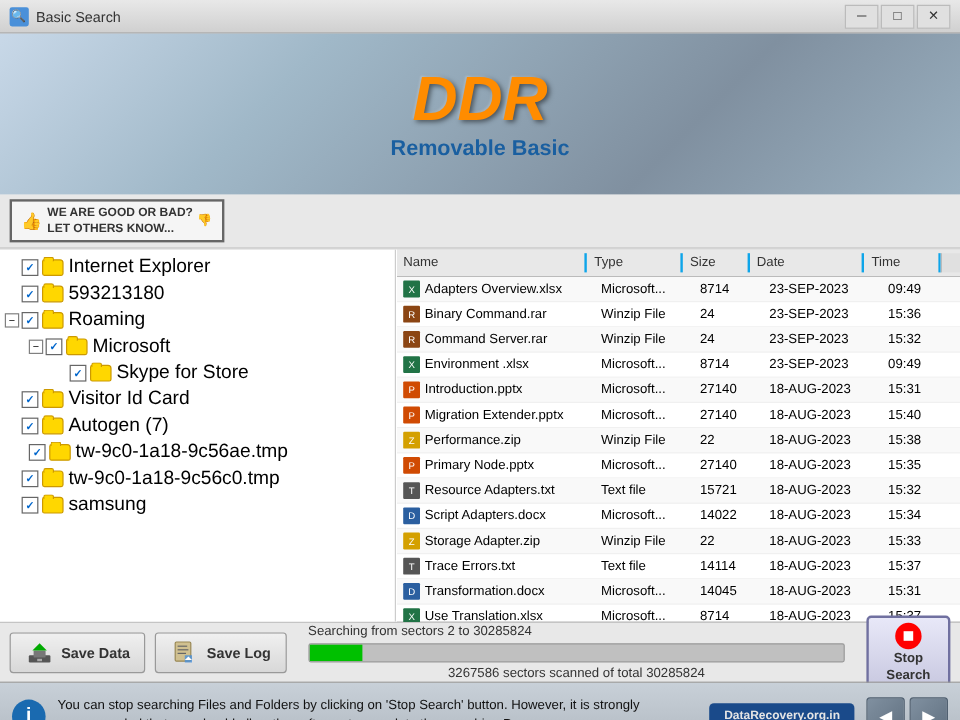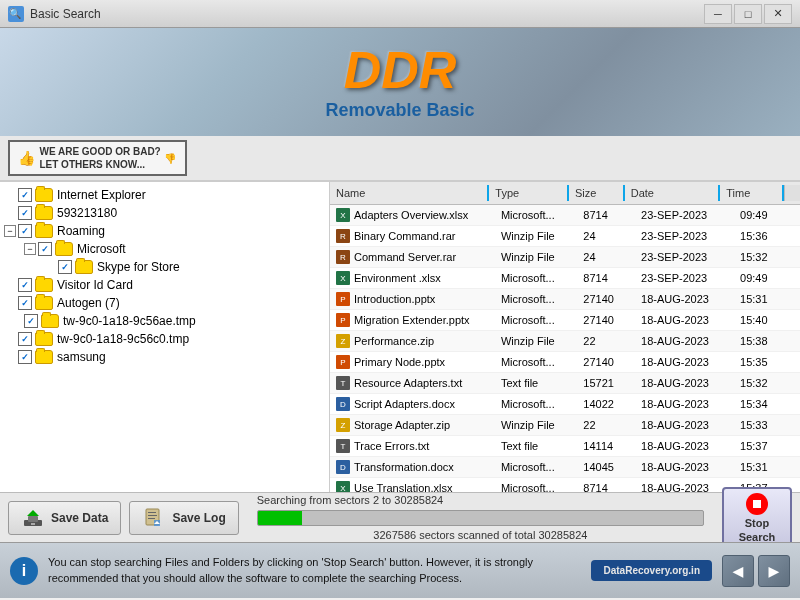--- a/index.html
+++ b/index.html
@@ -49,21 +49,21 @@
       background: #e0e0e0;
       border: 1px solid #bbb;
       cursor: pointer;
       display: flex; align-items: center; justify-content: center;
       font-size: 11px;
       color: #333;
     }
 
     
     #header {
-      height: 108px;
+      height: 134px;
       background: linear-gradient(135deg, #c8d8e8 0%, #a0b8c8 30%, #8090a0 70%, #9ab0c0 100%);
       display: flex;
       align-items: center;
       justify-content: center;
       position: relative;
     }
     #header-content {
       text-align: center;
     }
     #ddr-logo {
@@ -183,21 +183,21 @@
       border: 1px solid #808080;
       background: white;
       display: inline-flex;
       align-items: center;
       justify-content: center;
       font-size: 9px;
       margin-right: 2px;
       flex-shrink: 0;
     }
     .tree-label {
-      font-size: 12px;
+      font-size: 16px;
       color: #000;
     }
 
     
     #file-panel {
       flex: 1;
       background: white;
       overflow: hidden;
       display: flex;
       flex-direction: column;

